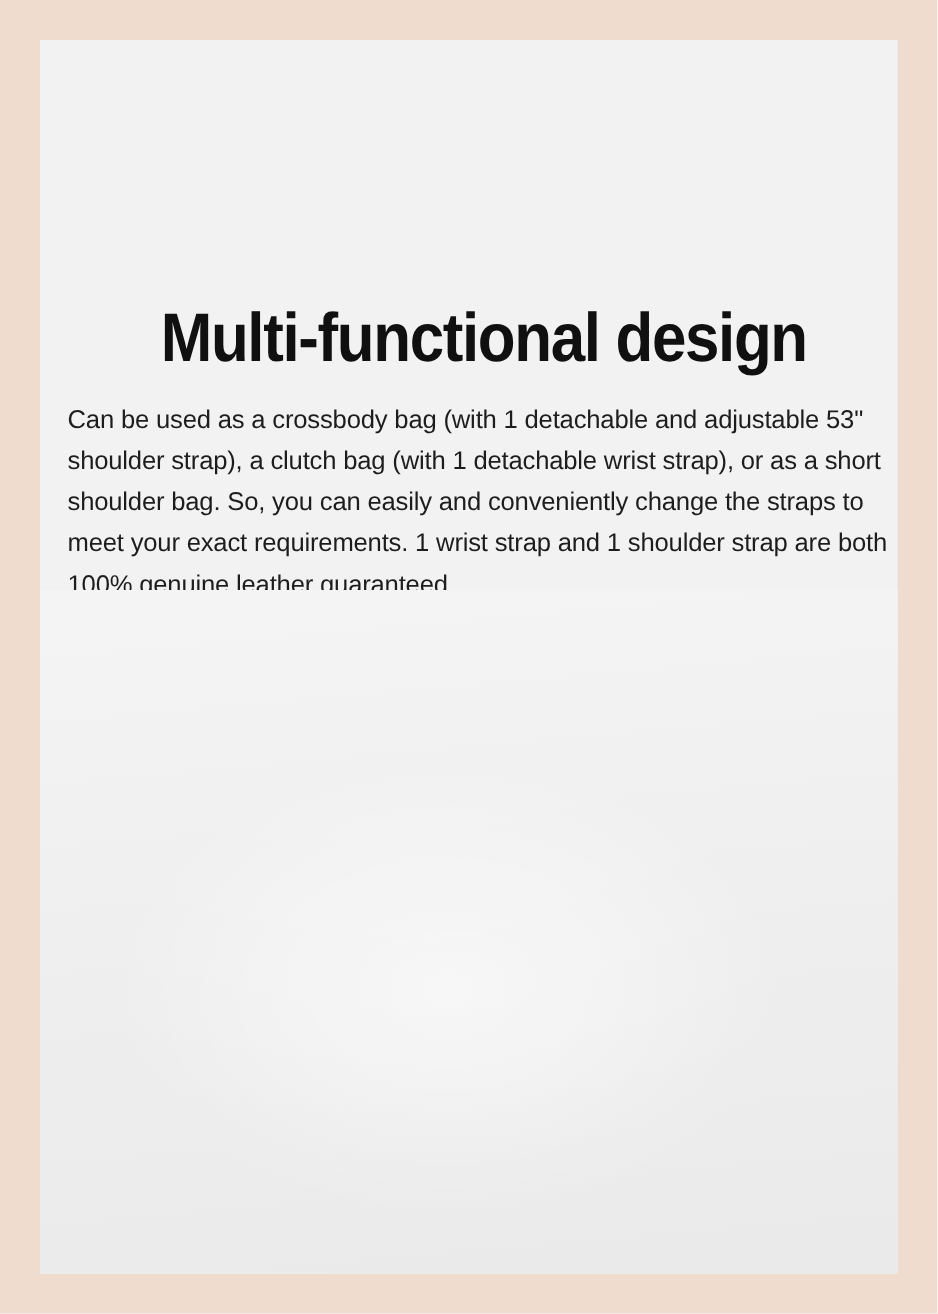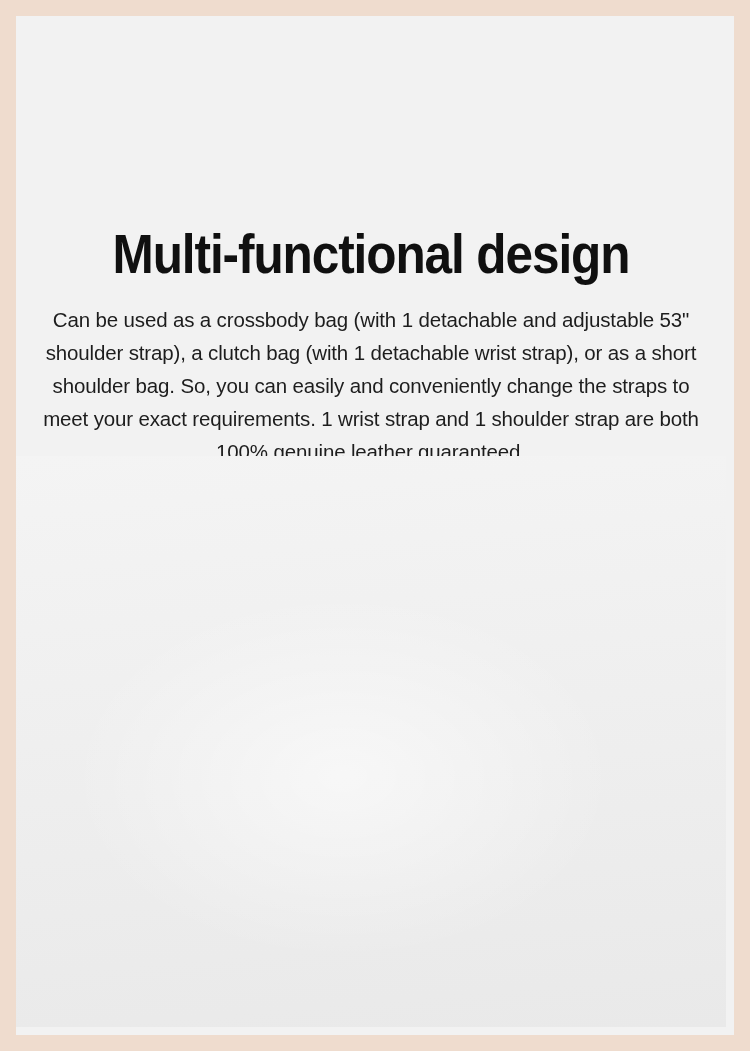--- a/index.html
+++ b/index.html
@@ -15,21 +15,21 @@
     font-family: "Liberation Sans", sans-serif;
   }
 
   
   #promo-card {
     position: relative;
     width: 750px;
     height: 1051px;
     box-sizing: border-box;
     background: #EFDCCE;
-    padding: 16px;
+    padding: 32px;
   }
   #promo-inner {
     position: relative;
     width: 100%;
     height: 100%;
     box-sizing: border-box;
     background: #F2F2F2;
     overflow: hidden;
   }
 
@@ -48,21 +48,21 @@
     color: #101010;
     transform: scaleX(0.9);
     transform-origin: 50% 50%;
     white-space: nowrap;
   }
   #description {
     position: absolute;
     left: 22px;
     top: 266px;
     width: 666px;
-    text-align: center;
+    text-align: left;
     font-family: "Liberation Sans", sans-serif;
     font-size: 20.5px;
     line-height: 33px;
     letter-spacing: -0.15px;
     color: #1d1d1d;
   }
 
   
   #product-photo {
     position: absolute;

